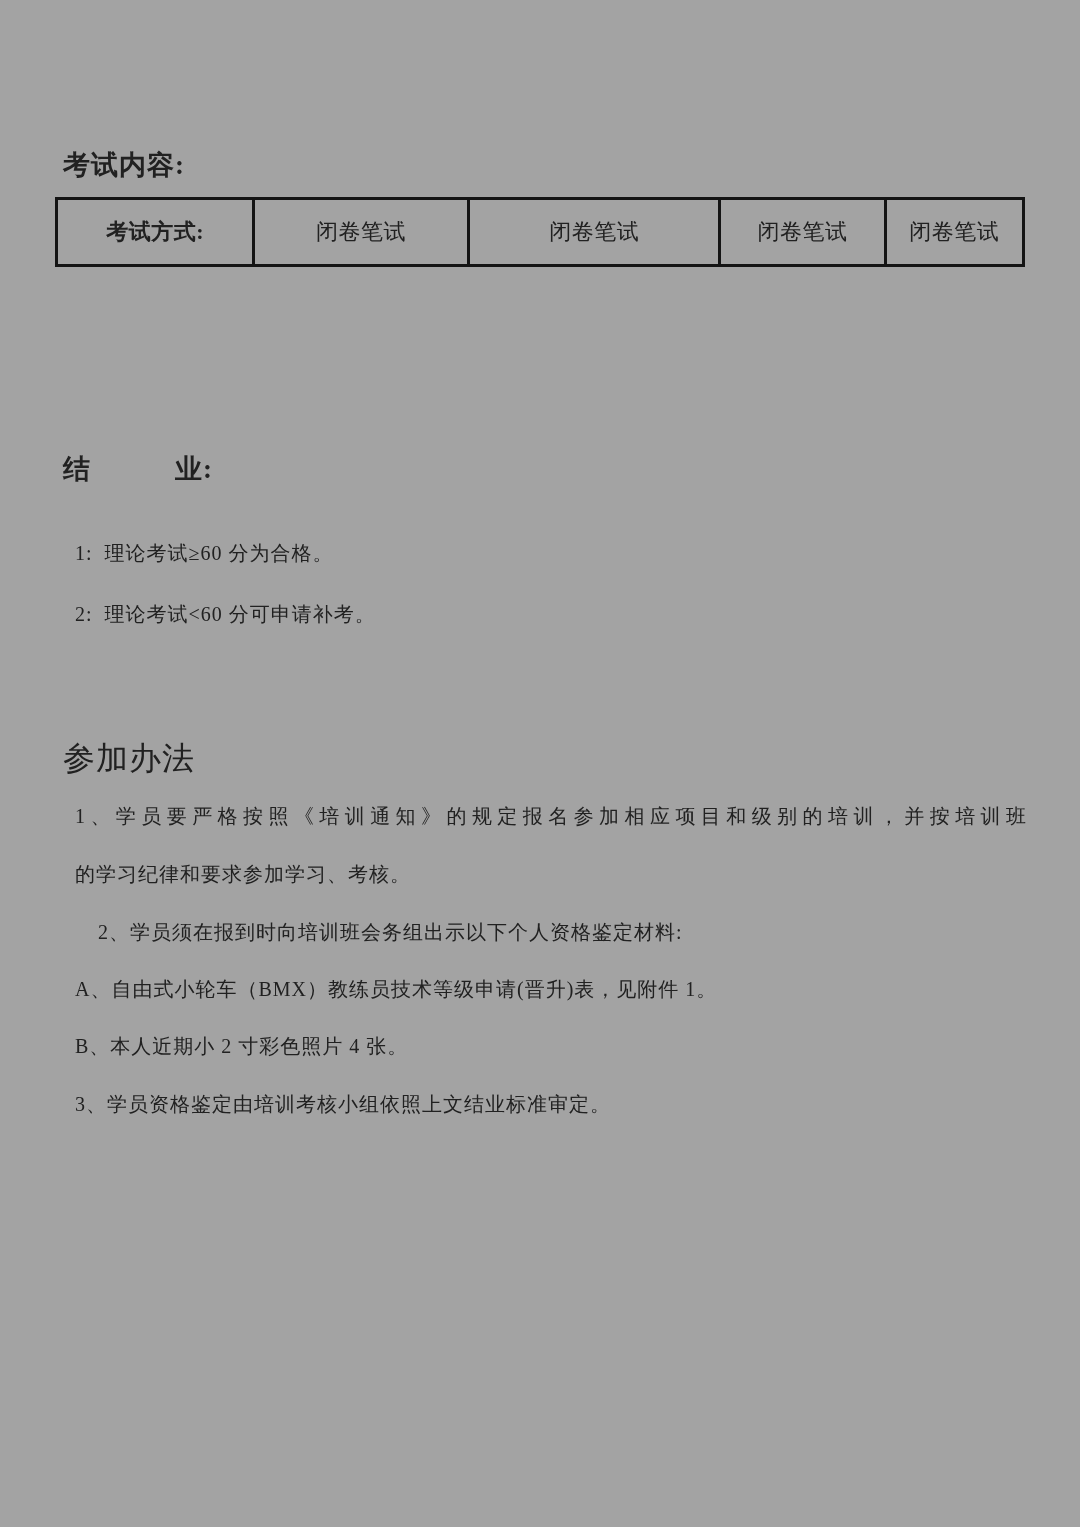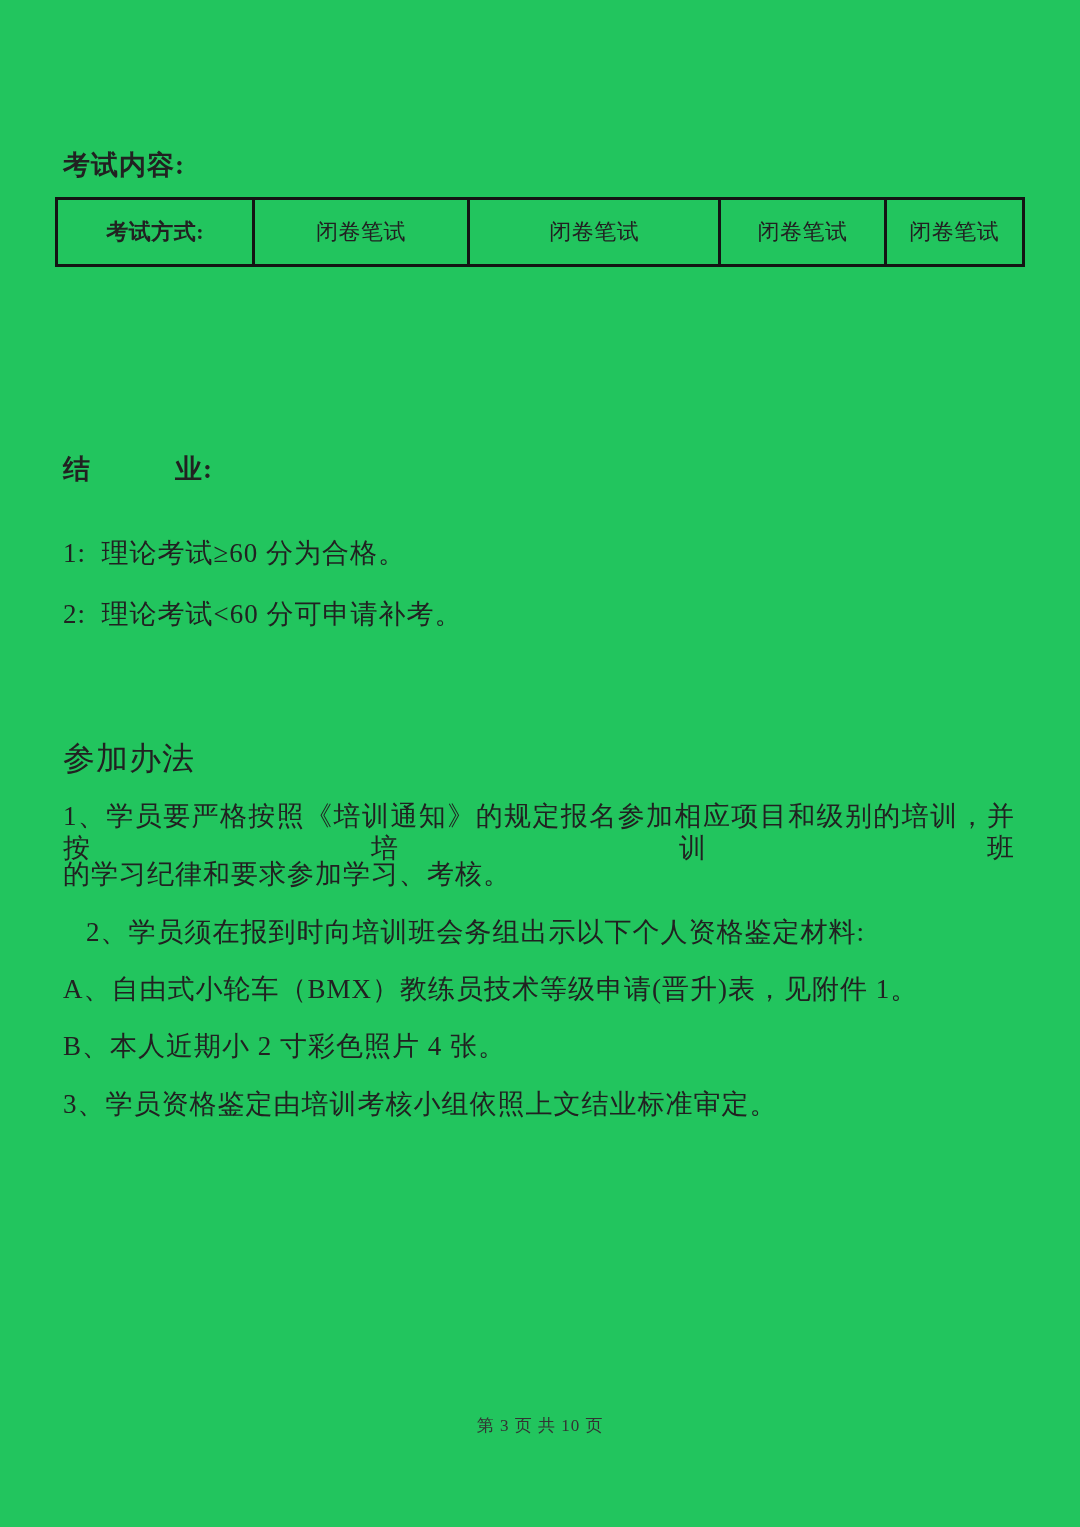--- a/index.html
+++ b/index.html
@@ -4,21 +4,21 @@
 <style>
   html, body {
     margin: 0;
     padding: 0;
     background: #ffffff;
   }
   .page {
     position: relative;
     width: 1080px;
     height: 1527px;
-    background: #22c55e;
+    background: #a3a3a3;
     font-family: "Liberation Serif", "DejaVu Serif", serif;
     color: #212121;
     overflow: hidden;
   }
   .heading {
     position: absolute;
     left: 63px;
     font-size: 27px;
     font-weight: bold;
     line-height: 34px;
@@ -52,22 +52,22 @@
     font-size: 22px;
     line-height: 30px;
     padding: 2px 8px;
     letter-spacing: 0.5px;
   }
   table.exam-table tr.row-subject td  { height: 73px; }
   table.exam-table tr.row-method td   { height: 60px; }
   table.exam-table td.row-header { font-weight: bold; }
   .t-line {
     position: absolute;
-    left: 63px;
-    font-size: 27px;
+    left: 75px;
+    font-size: 20px;
     line-height: 32px;
     letter-spacing: 1px;
     white-space: pre-wrap;
   }
   #finish-item-1 { top: 537px; }
   #finish-item-2 { top: 598px; }
   #join-line-1 {
     top: 800px;
     width: 952px;
     white-space: normal;
@@ -130,15 +130,14 @@
   <div id="join-line-2" class="t-line">的学习纪律和要求参加学习、考核。</div>
 
   <div id="join-line-3" class="t-line">2、学员须在报到时向培训班会务组出示以下个人资格鉴定材料:</div>
 
   <div id="join-line-4" class="t-line">A、自由式小轮车（BMX）教练员技术等级申请(晋升)表，见附件 1。</div>
 
   <div id="join-line-5" class="t-line">B、本人近期小 2 寸彩色照片 4 张。</div>
 
   <div id="join-line-6" class="t-line">3、学员资格鉴定由培训考核小组依照上文结业标准审定。</div>
 
-  <div class="footer">第 3 页 共 10 页</div>
 
 </div>
 
 </body></html>

